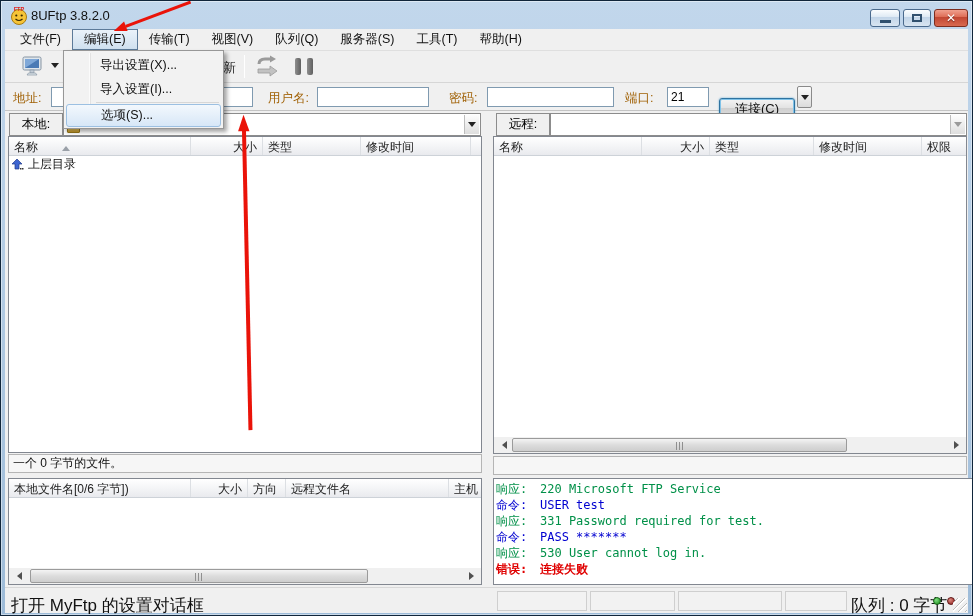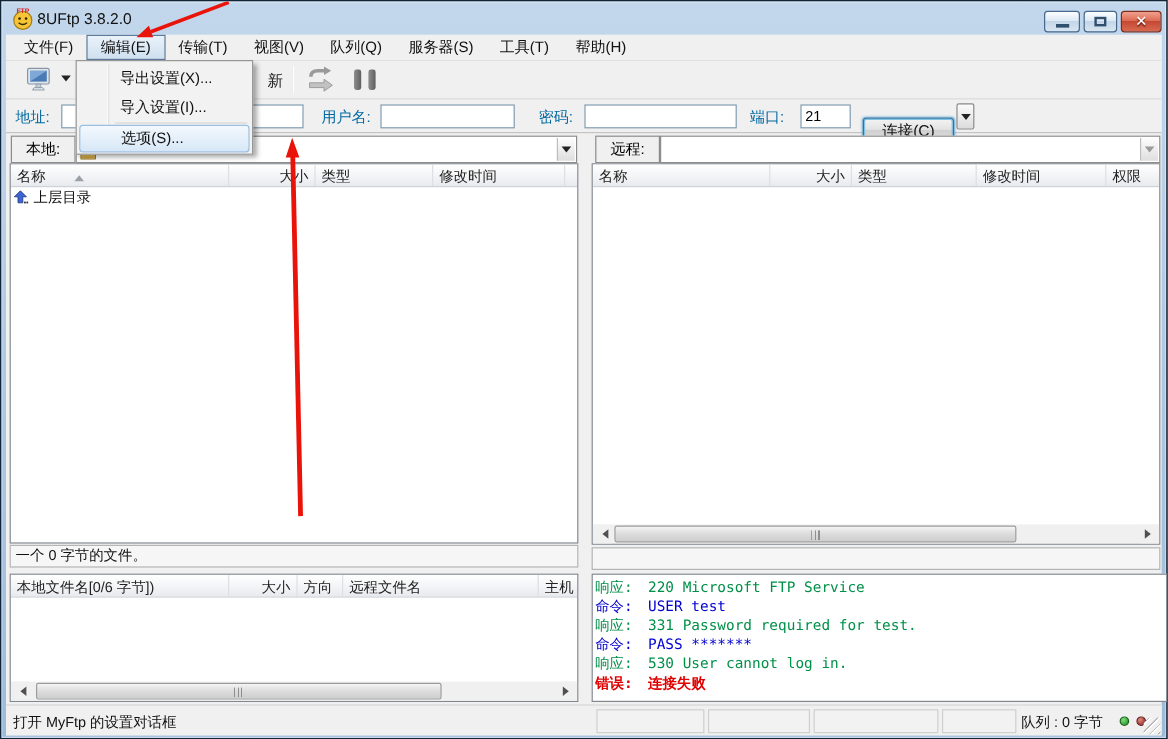--- a/index.html
+++ b/index.html
@@ -34,21 +34,21 @@
   .tb-conn { position:absolute; left:8px; top:2px; width:38px; height:27px; display:flex; align-items:center; justify-content:center; }
   .tb-drop { position:absolute; left:46px; top:12px; width:0; height:0; border:4px solid transparent; border-top:5px solid #222; }
   .tb-refresh-part { position:absolute; left:218px; top:8px; font-size:13px; color:#222; }
   .tb-sep { position:absolute; left:239px; top:4px; width:1px; height:23px; background:#c9c9c9; border-right:1px solid #fff; }
   .tb-sync { position:absolute; left:248px; top:4px; }
   .tb-pause { position:absolute; left:290px; top:7px; display:flex; gap:6px; }
   .tb-pause i { display:block; width:6px; height:17px; background:linear-gradient(90deg,#8e8e8e,#5f5f5f); border-radius:2px; }
 
   
   .addrbar { position:absolute; left:4px; top:82px; right:4px; height:28px; background:#f0f0f0; border-bottom:1px solid #c4c4c4; font-size:12.5px; }
-  .addrbar .lbl { position:absolute; top:7px; color:#0369a1; }
+  .addrbar .lbl { position:absolute; top:7px; color:#a16207; }
   .field { position:absolute; top:4px; height:20px; border:1px solid #7f9ab0; background:#fff; font-size:12px; padding:0 3px;
     font-family:"Liberation Sans","DejaVu Sans",sans-serif; }
   .connect-btn { position:absolute; left:714px; top:3px; width:76px; height:22px; font-size:13px; color:#111;
     background:linear-gradient(#f4f4f4,#e2e2e2 45%,#cfcfcf 46%,#e2e2e2); border:1px solid #2f73a0;
     box-shadow:0 0 0 1px #7fc2e8 inset, 0 0 2px #58a6d6; border-radius:3px;margin-top:12px; }
   .connect-drop { position:absolute; left:792px; top:3px; width:15px; height:22px; border:1px solid #8a8a8a; border-radius:2px;
     background:linear-gradient(#fbfbfb,#dcdcdc); display:flex; align-items:center; justify-content:center; }
   .connect-drop b { width:0; height:0; border:4px solid transparent; border-top:5px solid #222; margin-top:4px; }
 
   
@@ -93,32 +93,32 @@
     background:linear-gradient(90deg,#f4f4f4,#dcdcdc 50%,#cecece); }
   .vthumb::after { content:""; position:absolute; top:50%; left:2px; height:9px; width:8px; margin-top:-4px;
     background:repeating-linear-gradient(0deg,#8f8f8f 0 1px,transparent 1px 3px); }
 
   
   .log-line { display:flex; height:16px; font-family:"DejaVu Sans Mono","Liberation Mono",monospace; font-size:12px; align-items:center; }
   .log-label { width:46px; padding-left:2px; flex:none; }
   .c-green { color:#009048; } .c-blue { color:#0000d0; } .c-red { color:#e00000; }
 
   
-  .statusbar { position:absolute; left:4px; right:4px; top:586px; height:26px; background:#f0f0f0; border-top:1px solid #d8d8d8; font-size:12px; }
+  .statusbar { position:absolute; left:4px; right:4px; top:586px; height:26px; background:#f0f0f0; border-top:1px solid #d8d8d8; font-size:17px; }
   .sb-msg { position:absolute; left:6px; top:6px; color:#111; }
   .sb-cell { position:absolute; top:3px; height:20px; border:1px solid #cfcfcf; background:#f2f2f2; }
   .sb-queue { position:absolute; left:846px; top:6px; color:#111; }
   .dot { position:absolute; top:9px; width:8px; height:8px; border-radius:50%; }
   .dot.green { left:928px; background:radial-gradient(circle at 35% 30%,#7fe07f,#1d8a1d); border:1px solid #156015; }
   .dot.red { left:942px; background:radial-gradient(circle at 35% 30%,#e08a7f,#8a1d1d); border:1px solid #601515; }
   .grip { position:absolute; right:1px; bottom:1px; width:14px; height:14px;
     background:repeating-linear-gradient(135deg,transparent 0 3px,#bbb 3px 4px,#fff 4px 5px); }
 
   
-  .ddmenu { position:absolute; left:62px; top:49px; width:148px; height:79px; background:#f2f2f2;
+  .ddmenu { position:absolute; left:62px; top:49px; width:161px; height:79px; background:#f2f2f2;
     border:1px solid #979797; box-shadow:3px 3px 4px rgba(0,0,0,.35); z-index:10; padding:2px; }
   .ddmenu::before { content:""; position:absolute; left:26px; top:2px; bottom:2px; width:1px; background:#e2e2e2; box-shadow:-1px 0 0 #fbfbfb; }
   .dd-item { height:24px; display:flex; align-items:center; padding-left:34px; font-size:12.5px; color:#111; position:relative; }
   .dd-sep { height:1px; background:#d7d7d7; margin:1px 2px 1px 30px; }
   .dd-item.hl { background:linear-gradient(#f3f8fd,#d7e7f7); border:1px solid #9cc0e2; border-radius:3px; height:23px; }
 
   .overlay-arrows { position:absolute; inset:0; z-index:20; pointer-events:none; }
 </style>
 </head>
 <body>

